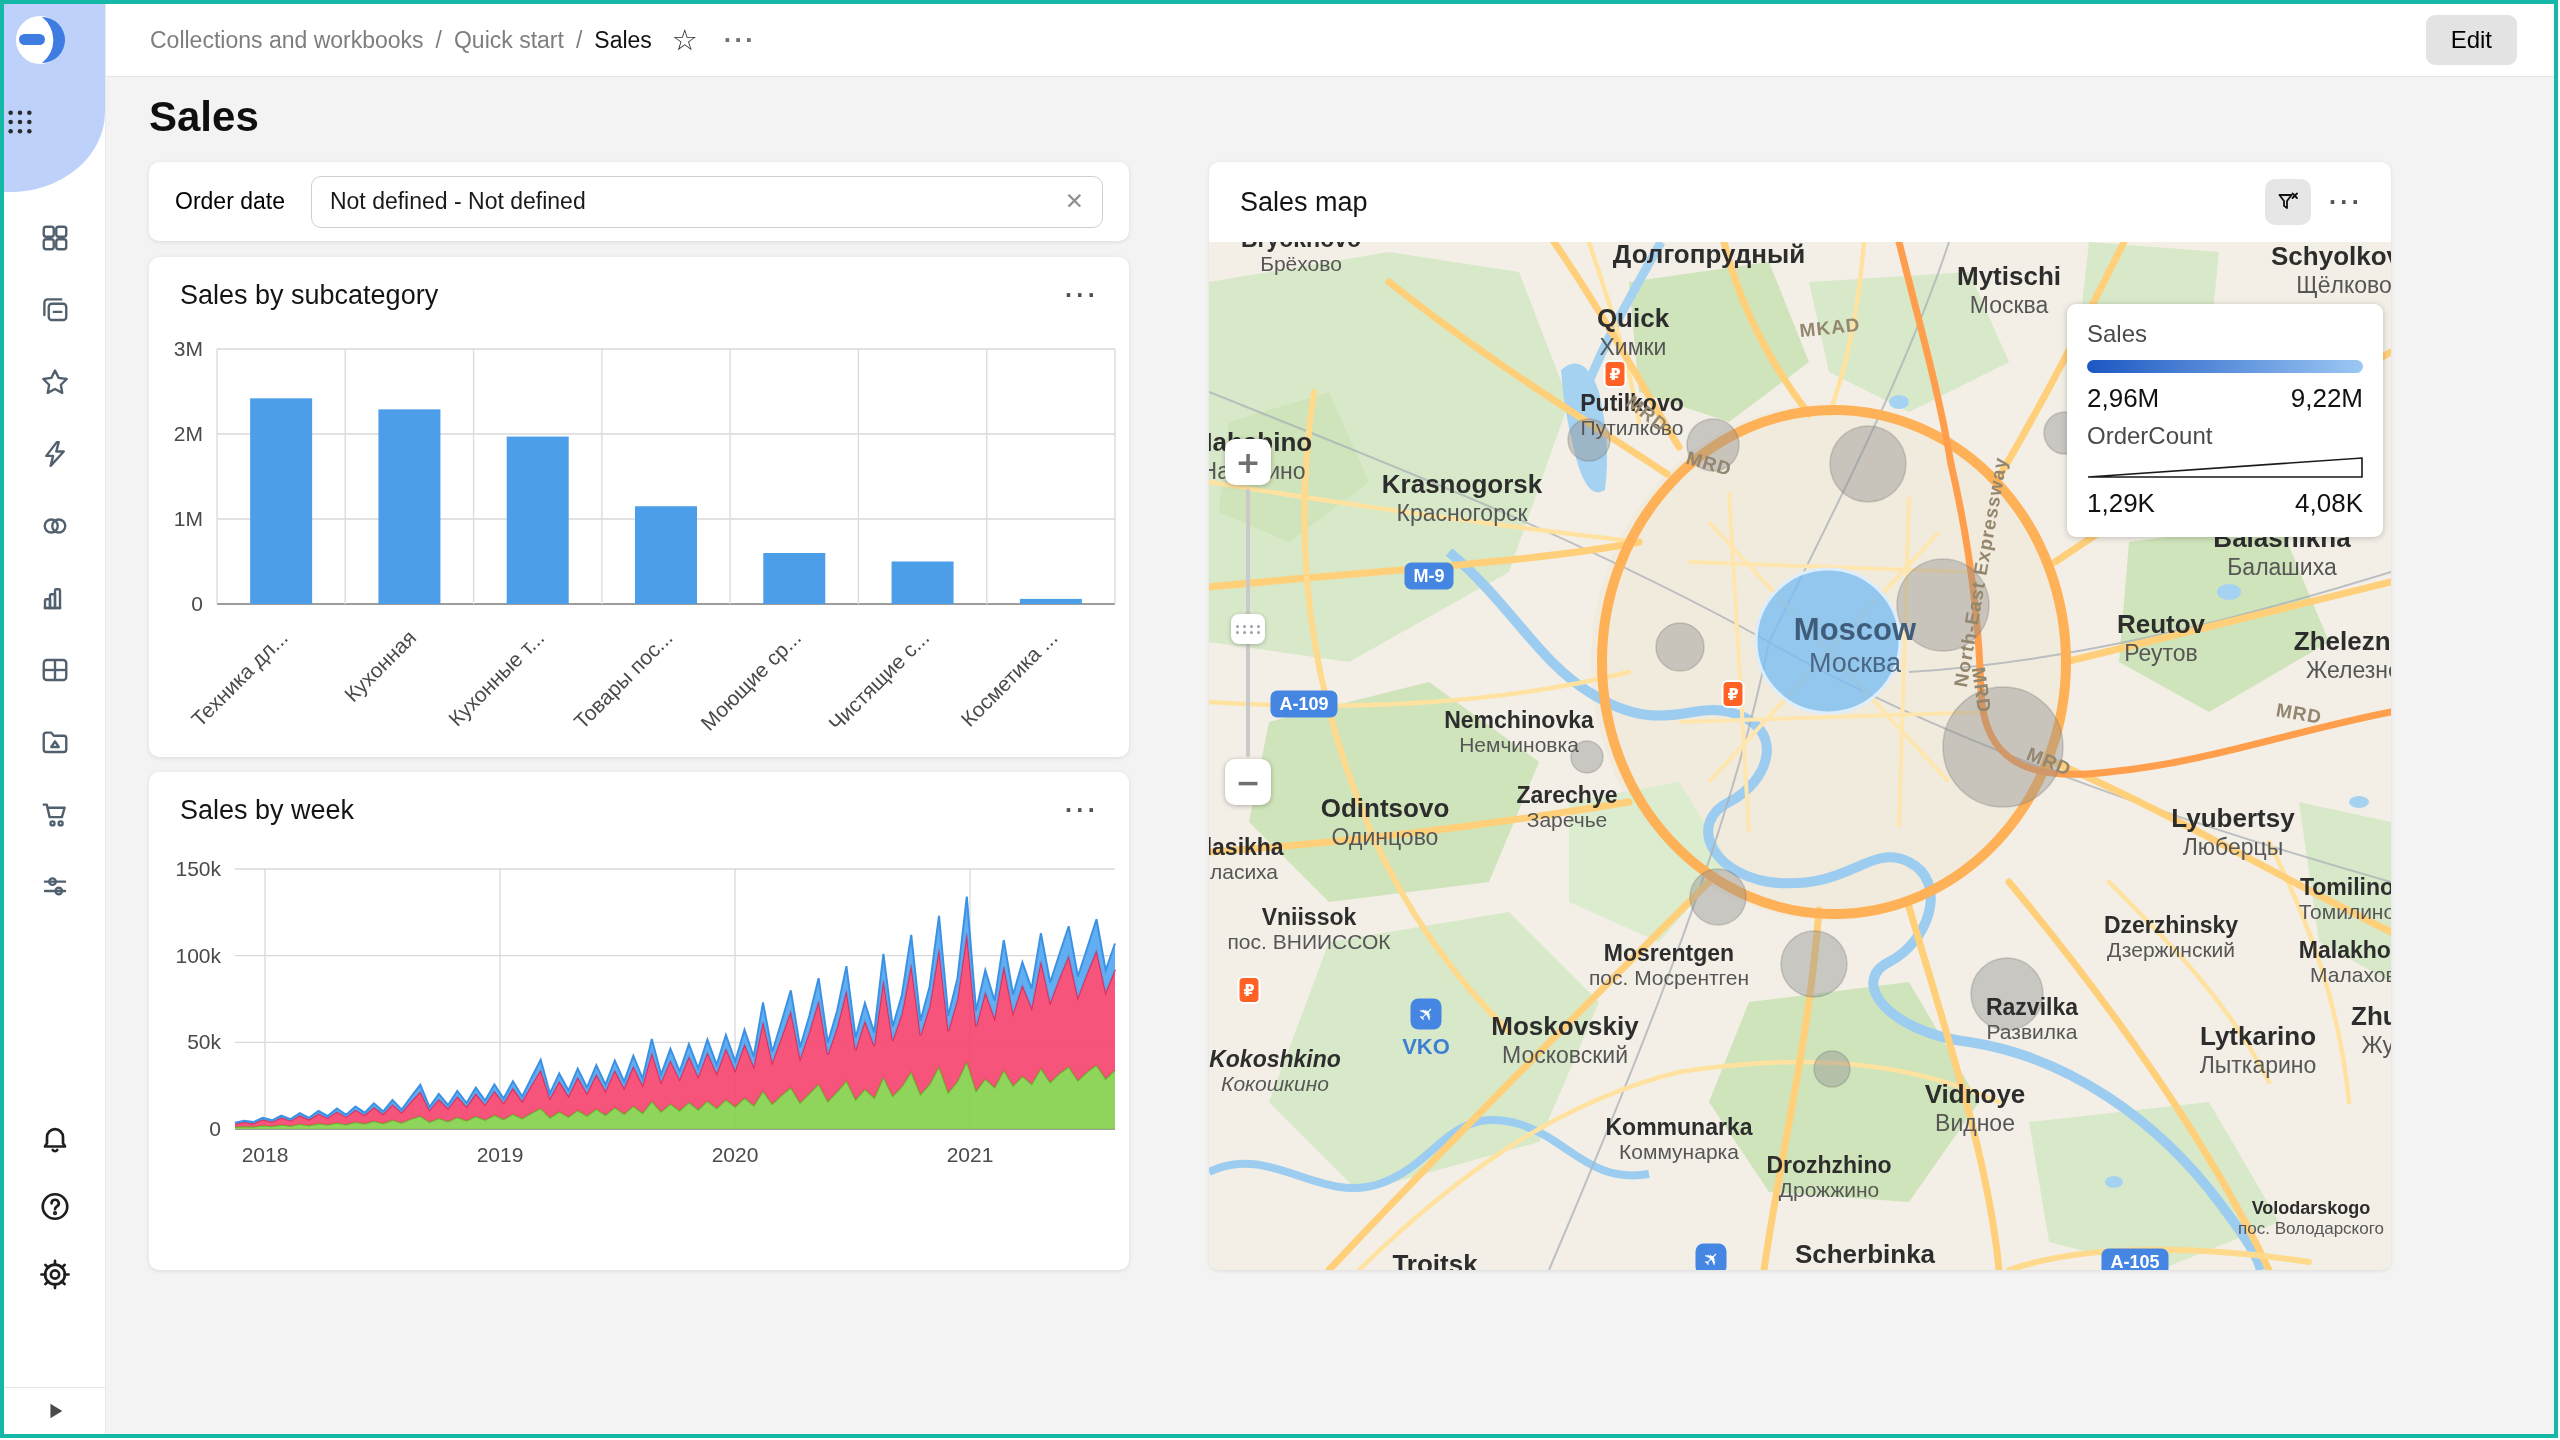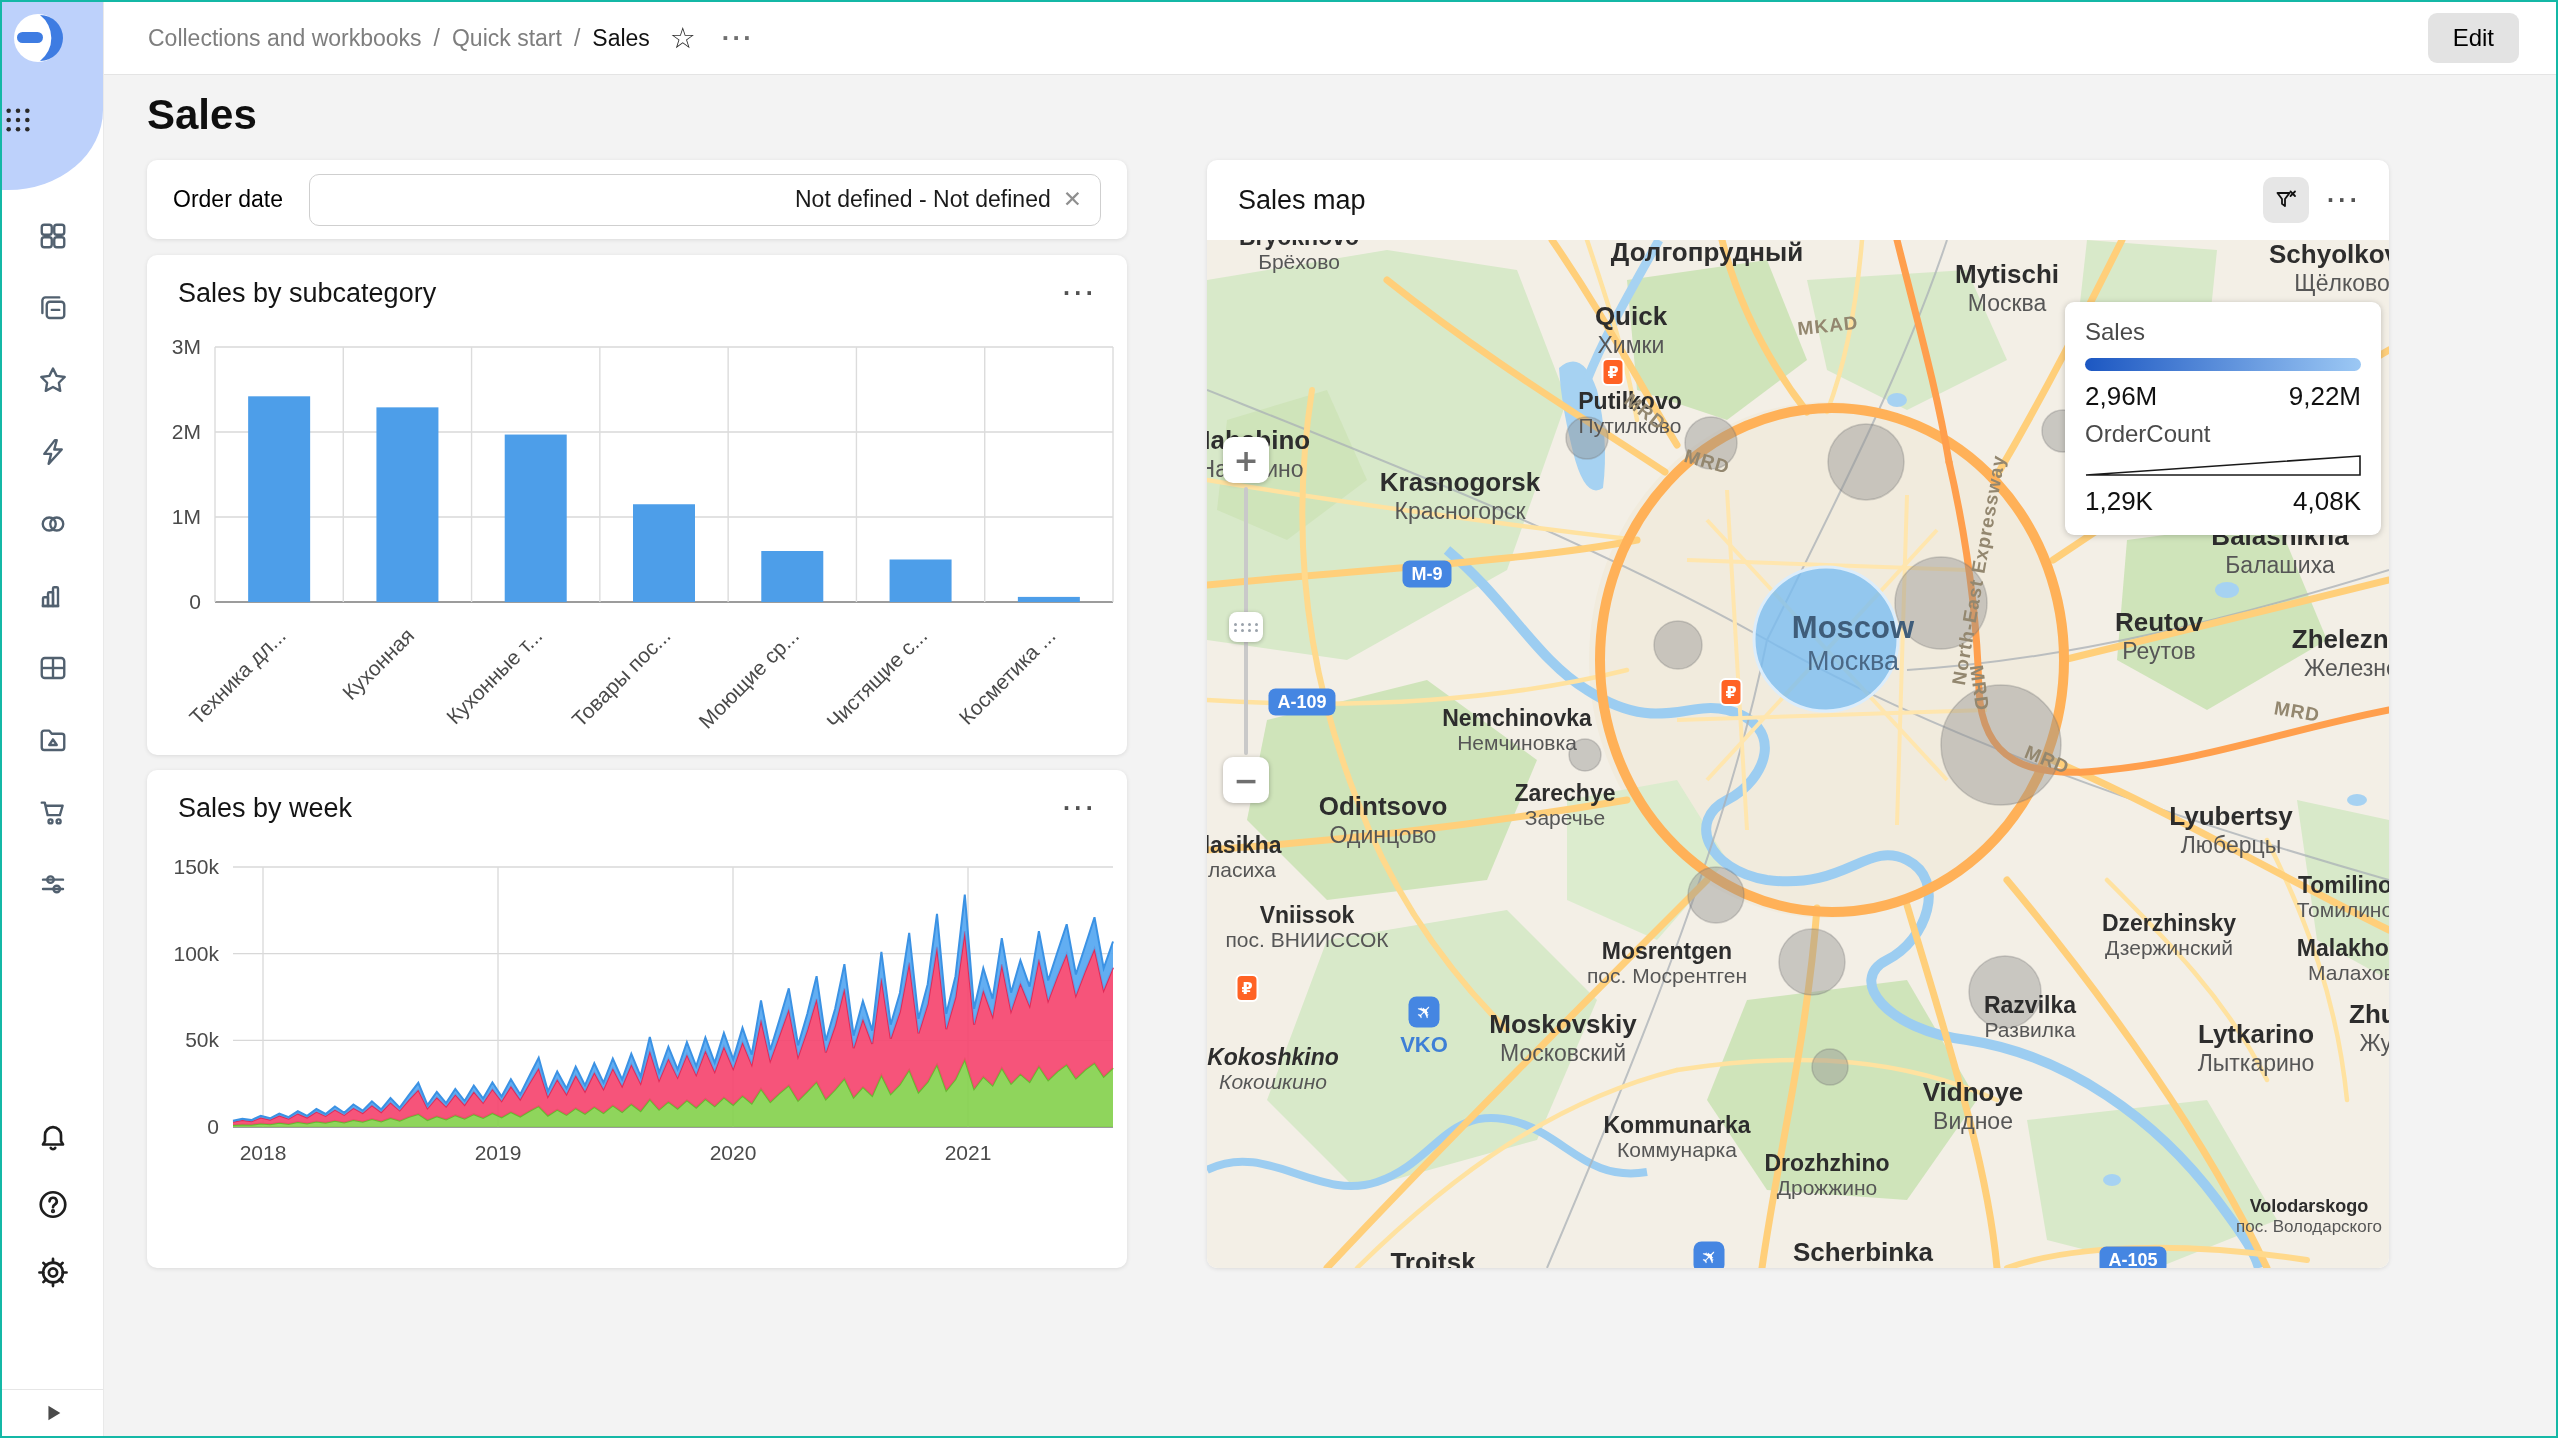--- a/index.html
+++ b/index.html
@@ -1,17 +1,17 @@
 <!DOCTYPE html>
 <html><head>
 <meta charset="utf-8">
 <style>
   html,body{margin:0;padding:0;}
   body{width:2560px;height:1440px;font-family:"Liberation Sans",sans-serif;overflow:hidden;background:#fff;}
-  .frame{width:2558px;height:1438px;border:2px solid #14b8a6;display:flex;box-sizing:border-box;}
+  .frame{width:2558px;height:1438px;border:4px solid #14b8a6;display:flex;box-sizing:border-box;}
 
   
   .sidebar{width:101px;min-width:101px;background:#fff;border-right:1px solid #e9e9e9;position:relative;display:flex;flex-direction:column;}
   .blob{height:188px;background:#bdd1fb;border-bottom-right-radius:95px 80px;position:relative;}
   .logo{position:absolute;left:11px;top:11px;width:50px;height:50px;}
   .apps-grid{position:absolute;left:0;right:0;top:102px;display:flex;justify-content:center;color:#2a2a2a;}
   .side-nav{position:absolute;top:218px;left:0;right:0;display:flex;flex-direction:column;align-items:center;gap:40px;color:#51606f;}
   .side-bottom{position:absolute;top:1118px;left:0;right:0;display:flex;flex-direction:column;align-items:center;gap:36px;color:#1e1e1e;}
   .side-footer{position:absolute;bottom:0;left:0;right:0;height:46px;border-top:1px solid #e6e6e6;display:flex;align-items:center;justify-content:center;color:#4a4a4a;}
   .sideicon{width:32px;height:32px;display:flex;align-items:center;justify-content:center;cursor:pointer;}
@@ -31,21 +31,21 @@
 
   .card{position:absolute;background:#fff;border-radius:10px;box-shadow:0 1px 4px rgba(0,0,0,0.10);box-sizing:border-box;}
   .card-head{display:flex;justify-content:space-between;align-items:center;padding:23px 30px 0 31px;position:relative;z-index:3;}
   .card-title{margin:0;font-size:27px;font-weight:normal;color:#141414;}
   .menu-dots{font-size:25px;font-weight:bold;color:#525252;letter-spacing:3px;cursor:pointer;line-height:1;}
 
   
   .filter-card{left:43px;top:85px;width:980px;height:79px;display:flex;align-items:center;padding:0 26px;}
   .filter-label{font-size:23px;font-weight:normal;color:#000;margin-right:26px;white-space:nowrap;}
   .filter-input{flex:1;height:52px;border:1px solid #cfcfcf;border-radius:10px;display:flex;align-items:center;padding:0 18px;box-sizing:border-box;cursor:text;}
-  .filter-value{flex:1;font-size:23px;color:#1a1a1a;text-align:right;}
+  .filter-value{flex:1;font-size:23px;color:#1a1a1a;}
   .filter-clear{font-size:23px;color:#8f8f8f;cursor:pointer;padding-left:12px;}
 
   .chart1-card{left:43px;top:180px;width:980px;height:500px;}
   .chart2-card{left:43px;top:695px;width:980px;height:498px;}
   .chart-svg{position:absolute;left:0;top:0;z-index:1;}
   .legend-row{position:absolute;left:0;right:0;bottom:30px;display:flex;justify-content:center;gap:52px;z-index:2;}
   .legend-item{display:flex;align-items:center;gap:12px;font-size:23px;color:#333;cursor:pointer;}
   .legend-dot{width:19px;height:19px;border-radius:50%;}
 
   

